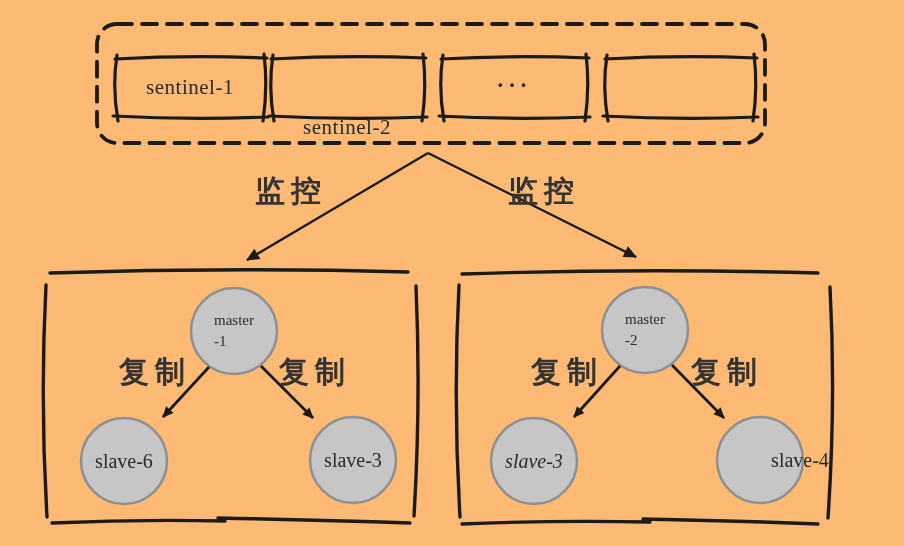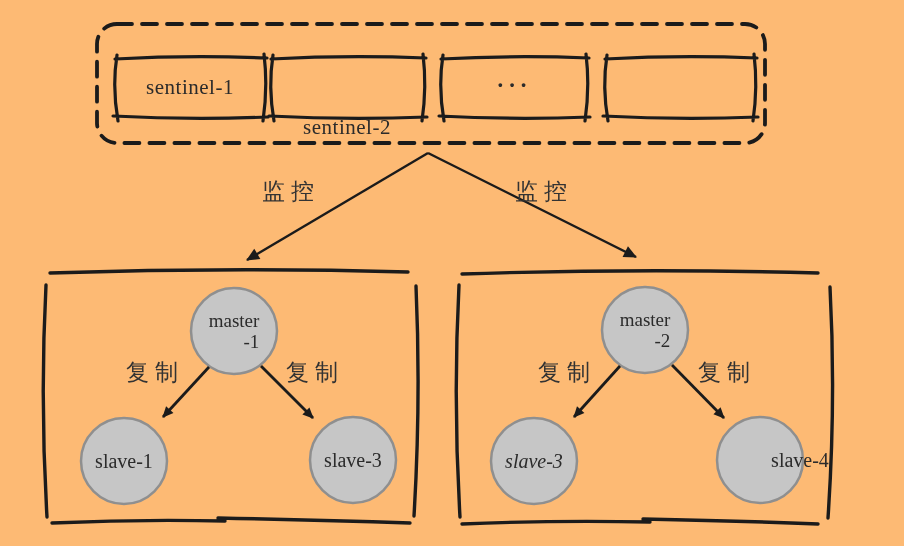--- a/index.html
+++ b/index.html
@@ -7,22 +7,22 @@
     position:relative; width:904px; height:546px; background:#fdba74;
     font-family:"Liberation Serif","DejaVu Serif",serif; overflow:hidden;
   }
   .layer { position:absolute; left:0; top:0; }
   .lbl {
     position:absolute; transform:translate(-50%,-50%);
     white-space:nowrap; color:#2b2b2b; user-select:none;
   }
   .sentinel-label { font-size:21px; letter-spacing:.5px; }
   .ellipsis-label { font-size:23px; letter-spacing:4px; font-weight:bold; }
-  .cn-label { font-size:23px; color:#333333; letter-spacing:6px; }
-  .master-label { font-size:19px; line-height:21px; text-align:right; }
+  .cn-label { font-size:30px; color:#333333; letter-spacing:6px;font-weight:bold; }
+  .master-label { font-size:15px; line-height:21px; text-align:left; }
   .slave-label { font-size:20px; }
 </style>
 </head>
 <body>
 
 <div class="stage">
 
   <svg class="layer" width="904" height="546" viewBox="0 0 904 546">
     <defs>
       <marker id="ah" markerUnits="userSpaceOnUse" markerWidth="16" markerHeight="14" refX="13" refY="7" orient="auto">
@@ -65,21 +65,21 @@
   <div class="lbl sentinel-label" style="left:347px; top:87px;margin-top:40px;">sentinel-2</div>
   <div class="lbl ellipsis-label" style="left:514px; top:86px;">···</div>
 
   <div class="lbl cn-label" style="left:291px; top:191px;">监控</div>
   <div class="lbl cn-label" style="left:544px; top:191px;">监控</div>
 
   <div class="lbl master-label" style="left:234px; top:331px;">
     <div>master</div>
     <div>-1</div>
   </div>
-  <div class="lbl slave-label" style="left:124px; top:461px;">slave-1</div>
+  <div class="lbl slave-label" style="left:124px; top:461px;">slave-6</div>
   <div class="lbl slave-label" style="left:353px; top:460px;">slave-3</div>
   <div class="lbl cn-label" style="left:155px; top:372px;">复制</div>
   <div class="lbl cn-label" style="left:315px; top:372px;">复制</div>
 
   <div class="lbl master-label" style="left:645px; top:330px;">
     <div>master</div>
     <div>-2</div>
   </div>
   <div class="lbl slave-label" style="left:534px; top:461px;font-style:italic;">slave-3</div>
   <div class="lbl slave-label" style="left:800px; top:460px;">slave-4</div>

